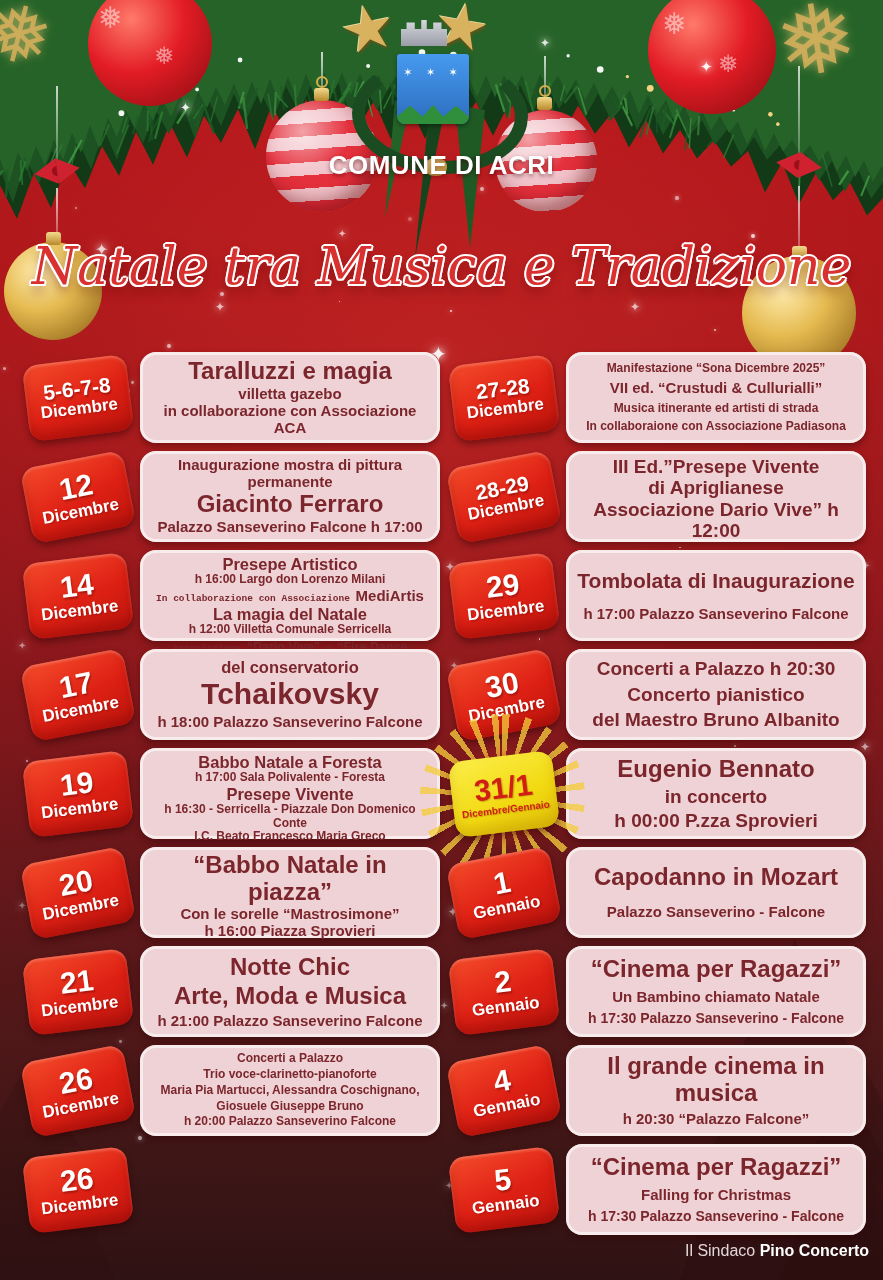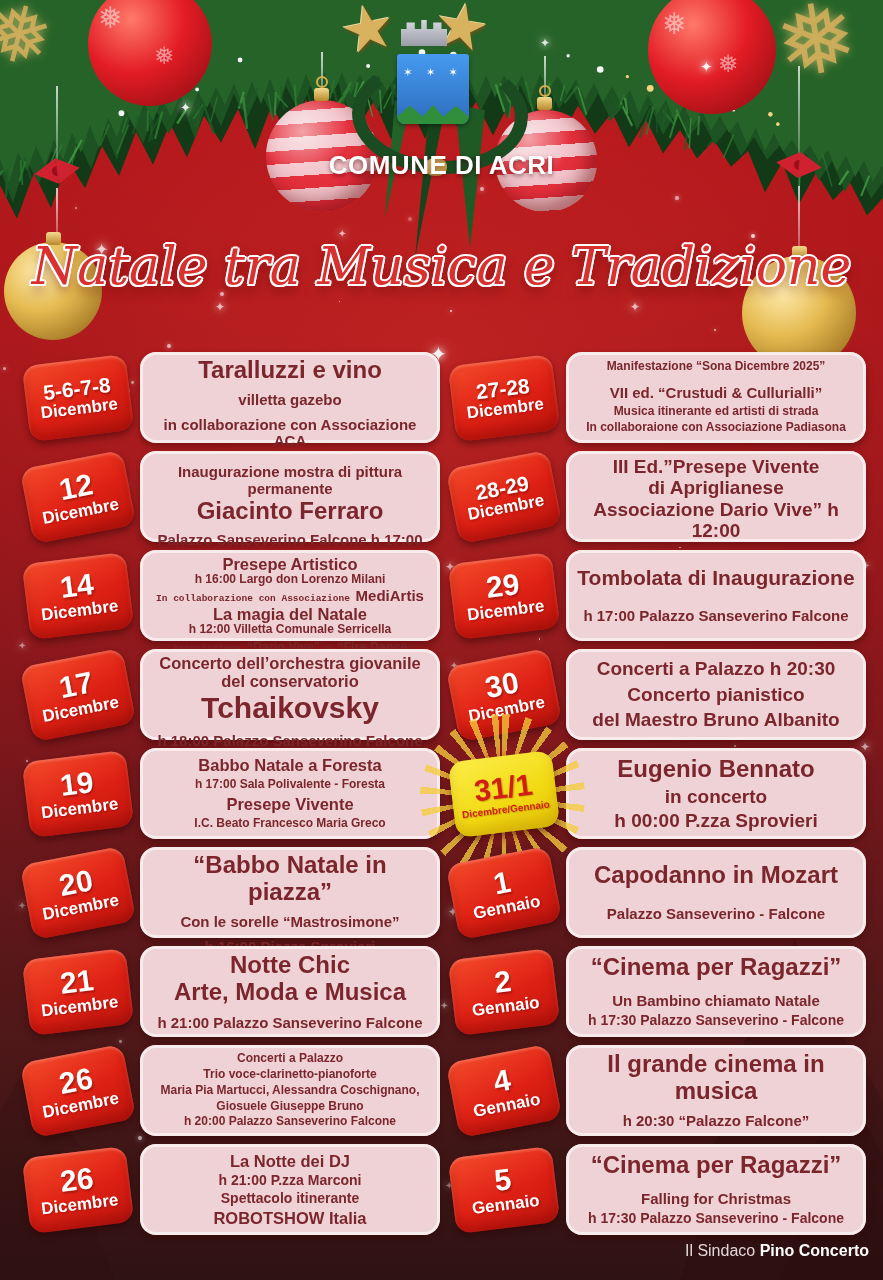--- a/index.html
+++ b/index.html
@@ -80,21 +80,21 @@
   .date-line2.sm{font-size:10px;}
   .date-badge.yellow .date-line1,.date-badge.yellow .date-line2{text-shadow:1px 1px 1px rgba(120,60,0,.3);}
   .card{flex:1;height:100%;background:#eed2d5;border-radius:16px;color:#7b262c;
     display:flex;flex-direction:column;justify-content:space-evenly;align-items:center;text-align:center;padding:5px 10px;
     box-shadow:inset 0 0 0 3px rgba(255,255,255,.55), 0 4px 7px rgba(50,0,0,.4);}
   .line{line-height:1.12;font-weight:bold;}
   .l-big{font-size:24px;}
   .l-big-s{font-size:21px;}
   .l-t-lg{font-size:19px;}
   .l-title{font-size:16.5px;}
-  .l-sub{font-size:15px;margin-top:8px;}
+  .l-sub{font-size:15px;}
   .l-sub-s{font-size:14px;}
   .l-small{font-size:12px;}
   .l-small-bold{font-size:12.5px;}
   .l-tiny{font-size:9.5px;font-family:Liberation Mono, monospace;}
   .l-huge-inline{font-size:30px;margin-top:40px;}
   .l-title-inline{font-size:16.5px;}
   
   #signature{position:absolute;right:14px;top:1242px;z-index:10;font-size:16px;}
   .sig-prefix{color:#e3d6d6;font-weight:normal;}
   .sig-name{color:#fff;font-weight:bold;}
@@ -392,21 +392,21 @@
   <div class="col" id="col-left">
   <div class="row">
     <div class="badge-wrap">
 
       <div class="date-badge">
         <div class="date-line1 sm">5-6-7-8</div>
         <div class="date-line2">Dicembre</div>
       </div>
     </div>
     <div class="card">
-          <div class="line l-big">Taralluzzi e vino</div>
+          <div class="line l-big">Taralluzzi e magia</div>
           <div class="line l-sub">villetta gazebo</div>
           <div class="line l-sub">in collaborazione con Associazione ACA</div>
         </div>
   </div>
 
   <div class="row">
     <div class="badge-wrap">
 
       <div class="date-badge">
         <div class="date-line1">12</div>
@@ -440,38 +440,38 @@
 
   <div class="row">
     <div class="badge-wrap">
 
       <div class="date-badge">
         <div class="date-line1">17</div>
         <div class="date-line2">Dicembre</div>
       </div>
     </div>
     <div class="card">
-          <div class="line l-title">Concerto dell’orchestra giovanile</div>
           <div class="line"><span class="l-title-inline">del conservatorio </span><span class="l-huge-inline">Tchaikovsky</span></div>
           <div class="line l-sub">h 18:00 Palazzo Sanseverino Falcone</div>
         </div>
   </div>
 
   <div class="row">
     <div class="badge-wrap">
 
       <div class="date-badge">
         <div class="date-line1">19</div>
         <div class="date-line2">Dicembre</div>
       </div>
     </div>
     <div class="card">
           <div class="line l-title">Babbo Natale a Foresta</div>
           <div class="line l-small">h 17:00 Sala Polivalente - Foresta</div>
           <div class="line l-title">Presepe Vivente</div>
+          <div class="line l-small">h 16:30 - Serricella - Piazzale Don Domenico Conte</div>
           <div class="line l-small">I.C. Beato Francesco Maria Greco</div>
         </div>
   </div>
 
   <div class="row">
     <div class="badge-wrap">
 
       <div class="date-badge">
         <div class="date-line1">20</div>
         <div class="date-line2">Dicembre</div>
@@ -517,26 +517,20 @@
   </div>
 
   <div class="row">
     <div class="badge-wrap">
 
       <div class="date-badge">
         <div class="date-line1">26</div>
         <div class="date-line2">Dicembre</div>
       </div>
     </div>
-    <div class="card">
-          <div class="line l-title">La Notte dei DJ</div>
-          <div class="line l-sub-s">h 21:00 P.zza Marconi</div>
-          <div class="line l-sub-s">Spettacolo itinerante</div>
-          <div class="line l-title">ROBOTSHOW Italia</div>
-        </div>
   </div>
 </div>
   <div class="col" id="col-right">
   <div class="row">
     <div class="badge-wrap">
 
       <div class="date-badge">
         <div class="date-line1 sm">27-28</div>
         <div class="date-line2">Dicembre</div>
       </div>

